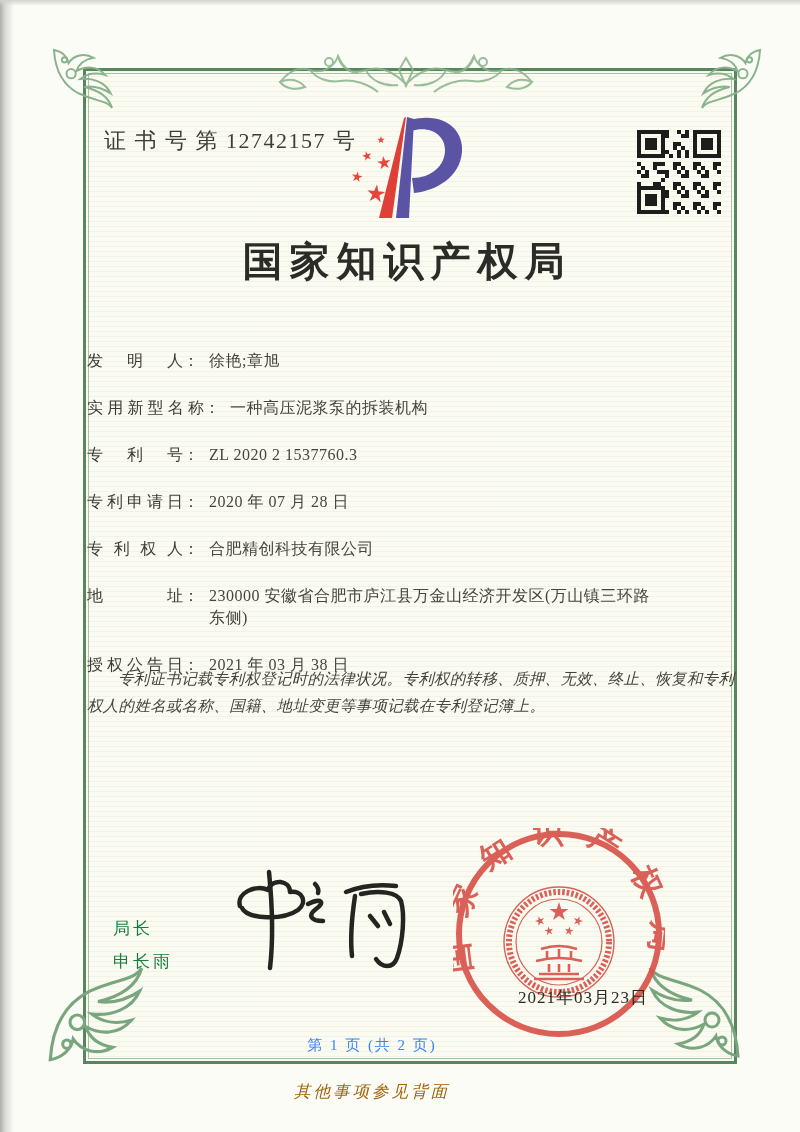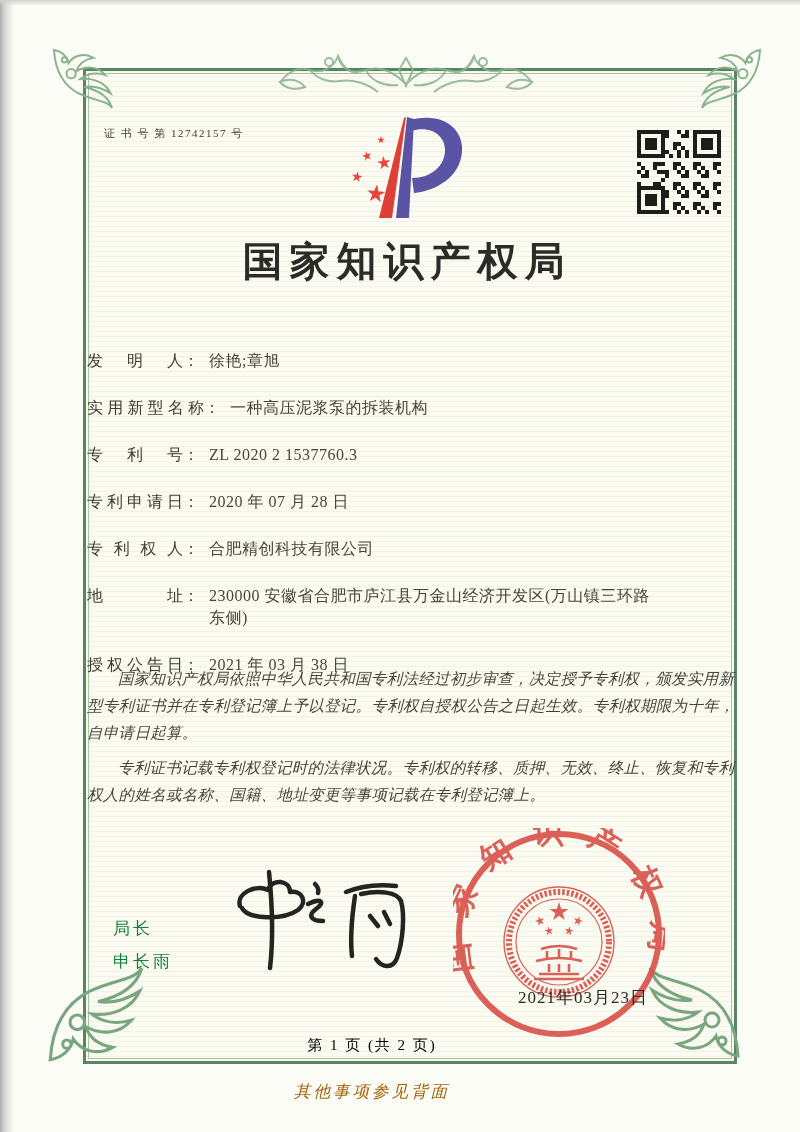--- a/index.html
+++ b/index.html
@@ -17,21 +17,21 @@
     background:linear-gradient(to bottom,#d2d2ce,rgba(240,240,236,0));}
   
   .frame{left:83px;top:68px;width:648px;height:990px;
     border:3px solid #59855f;
     background:
       repeating-linear-gradient(180deg,rgba(145,185,148,0.10) 0 1px,transparent 1px 5px),
       #fbfbf2;}
   .frame::before{content:'';position:absolute;inset:2px;border:1px solid #a6c2a8;}
   .orn{color:#8ab38d;}
   
-  .cert-no{left:104px;top:126px;font-size:11px;letter-spacing:1.5px;color:#3d3d37;}
+  .cert-no{left:104px;top:126px;font-size:22px;letter-spacing:1.5px;color:#3d3d37;}
   
   .title{left:83px;top:234px;width:648px;text-align:center;
     font-size:40px;font-weight:700;letter-spacing:7px;color:#2b2b27;}
   
   .fields{left:87px;top:350px;width:648px;font-size:16px;color:#403f38;}
   .frow{margin-bottom:25px;line-height:22px;white-space:normal;}
   .flabel{display:inline-block;width:96px;text-align:justify;text-align-last:justify;vertical-align:top;color:#3c3c35;}
   .flabel.wide{width:117px;}
   .fcolon{vertical-align:top;}
   .fvalue{display:inline-block;max-width:452px;margin-left:6px;vertical-align:top;letter-spacing:0.5px;color:#46453d;}
@@ -44,21 +44,21 @@
   .body-text p{margin:0 0 8px 0;text-indent:2em;letter-spacing:0.3px;}
   
   .signer{left:113px;top:912px;font-family:"Liberation Sans","DejaVu Sans",sans-serif;
     font-size:17px;letter-spacing:3px;color:#15803d;line-height:33px;}
   .signature{left:212px;top:862px;}
   
   .seal{left:453px;top:828px;}
   .seal-date{left:468px;top:986px;width:180px;text-align:right;
     font-size:17px;letter-spacing:1px;color:#2c2a25;z-index:5;}
   
-  .page-ind{left:284px;top:1036px;width:176px;text-align:center;font-size:15px;letter-spacing:2px;color:#000000;}
+  .page-ind{left:284px;top:1036px;width:176px;text-align:center;font-size:15px;letter-spacing:2px;color:#3b82f6;}
   .back-note{left:272px;top:1081px;width:200px;text-align:center;font-size:16.5px;
     letter-spacing:3px;color:#a16207;font-style:italic;}
   .qr{left:637px;top:130px;}
   .logo{left:330px;top:104px;}
   svg{display:block;}
   .flip-y{transform:scaleY(-1);}
   .flip-x{transform:scaleX(-1);}
   .flip-xy{transform:scale(-1,-1);}
 </style>
 </head>
@@ -345,21 +345,20 @@
     <span class="flabel">地址</span><span class="fcolon">：</span>
     <span class="fvalue">230000 安徽省合肥市庐江县万金山经济开发区(万山镇三环路东侧)</span>
   </div>
   <div class="frow grant-row">
     <span class="flabel">授权公告日</span><span class="fcolon">：</span>
     <span class="fvalue">2021 年 03 月 38 日</span>
   </div>
 </div>
 
 <div class="abs body-text">
-  <p>国家知识产权局依照中华人民共和国专利法经过初步审查，决定授予专利权，颁发实用新型专利证书并在专利登记簿上予以登记。专利权自授权公告之日起生效。专利权期限为十年，自申请日起算。</p>
   <p>专利证书记载专利权登记时的法律状况。专利权的转移、质押、无效、终止、恢复和专利权人的姓名或名称、国籍、地址变更等事项记载在专利登记簿上。</p>
 </div>
 
 <div class="abs signer">
   <div>局长</div>
   <div>申长雨</div>
 </div>
 
 <svg class="abs signature" width="210" height="118" viewBox="0 0 210 118">
   <g fill="none" stroke="#242420" stroke-width="4.5" stroke-linecap="round" stroke-linejoin="round">

